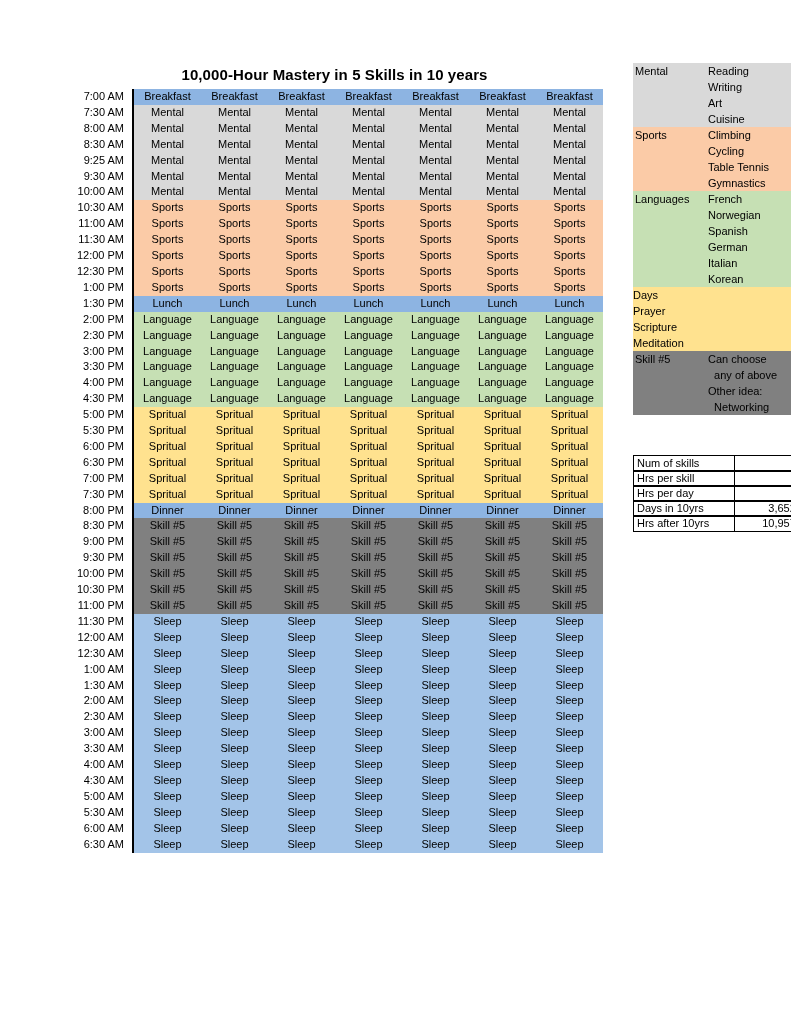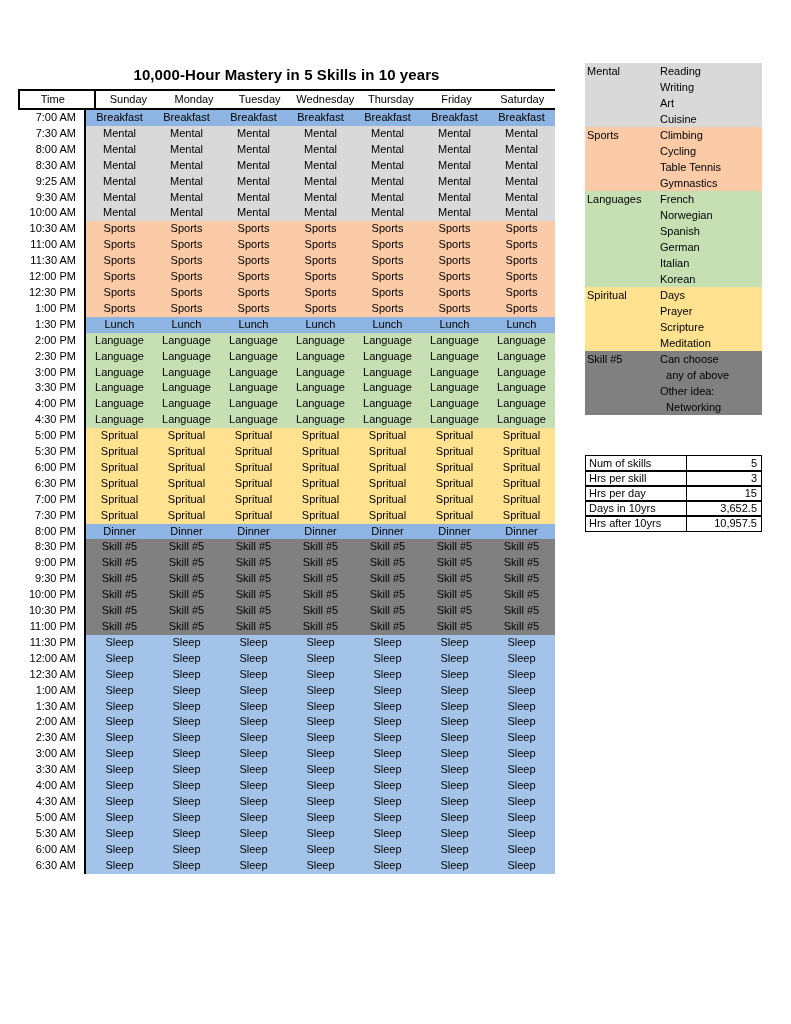--- a/index.html
+++ b/index.html
@@ -4,21 +4,21 @@
 <style>
   html, body { margin: 0; padding: 0; }
   body {
     width: 791px; height: 1024px;
     background: #ffffff;
     font-family: "Liberation Sans", sans-serif;
     color: #000;
     position: relative;
     overflow: hidden;
   }
-  .page { position: absolute; inset: 0; }
+  .page { position: absolute; inset: 0; margin-left: 48px; }
 
   
   .title {
     position: absolute; left: 18px; top: 66px; width: 537px;
     text-align: center; font-weight: bold; font-size: 15px;
     letter-spacing: 0.1px;
   }
   .sched {
     position: absolute; left: 18px; top: 89px; width: 537px;
   }
@@ -85,30 +85,20 @@
   }
 </style>
 </head>
 <body>
 
 <div class="page">
 
   <div class="title">10,000-Hour Mastery in 5 Skills in 10 years</div>
 
   <div class="sched">
-    <div class="srow sched-header">
-        <div class="cell hcell timecol" style="justify-content: center;">Time</div>
-        <div class="cell hcell">Sunday</div>
-        <div class="cell hcell">Monday</div>
-        <div class="cell hcell">Tuesday</div>
-        <div class="cell hcell">Wednesday</div>
-        <div class="cell hcell">Thursday</div>
-        <div class="cell hcell">Friday</div>
-        <div class="cell hcell">Saturday</div>
-      </div>
     <div>
         <div class="srow">
           <div class="cell timecol">7:00 AM</div>
           <div class="cell dcell" style="background: rgb(141, 180, 226);">Breakfast</div>
           <div class="cell dcell" style="background: rgb(141, 180, 226);">Breakfast</div>
           <div class="cell dcell" style="background: rgb(141, 180, 226);">Breakfast</div>
           <div class="cell dcell" style="background: rgb(141, 180, 226);">Breakfast</div>
           <div class="cell dcell" style="background: rgb(141, 180, 226);">Breakfast</div>
           <div class="cell dcell" style="background: rgb(141, 180, 226);">Breakfast</div>
           <div class="cell dcell" style="background: rgb(141, 180, 226);">Breakfast</div>
@@ -611,21 +601,20 @@
           <div class="sexamples">
             <div class="exline">French</div>
             <div class="exline">Norwegian</div>
             <div class="exline">Spanish</div>
             <div class="exline">German</div>
             <div class="exline">Italian</div>
             <div class="exline">Korean</div>
           </div>
         </div>
         <div class="sgroup" style="background: rgb(255, 226, 143);">
-          <div class="sname">Spiritual</div>
           <div class="sexamples">
             <div class="exline">Days</div>
             <div class="exline">Prayer</div>
             <div class="exline">Scripture</div>
             <div class="exline">Meditation</div>
           </div>
         </div>
         <div class="sgroup" style="background: rgb(128, 128, 128);">
           <div class="sname">Skill #5</div>
           <div class="sexamples">

